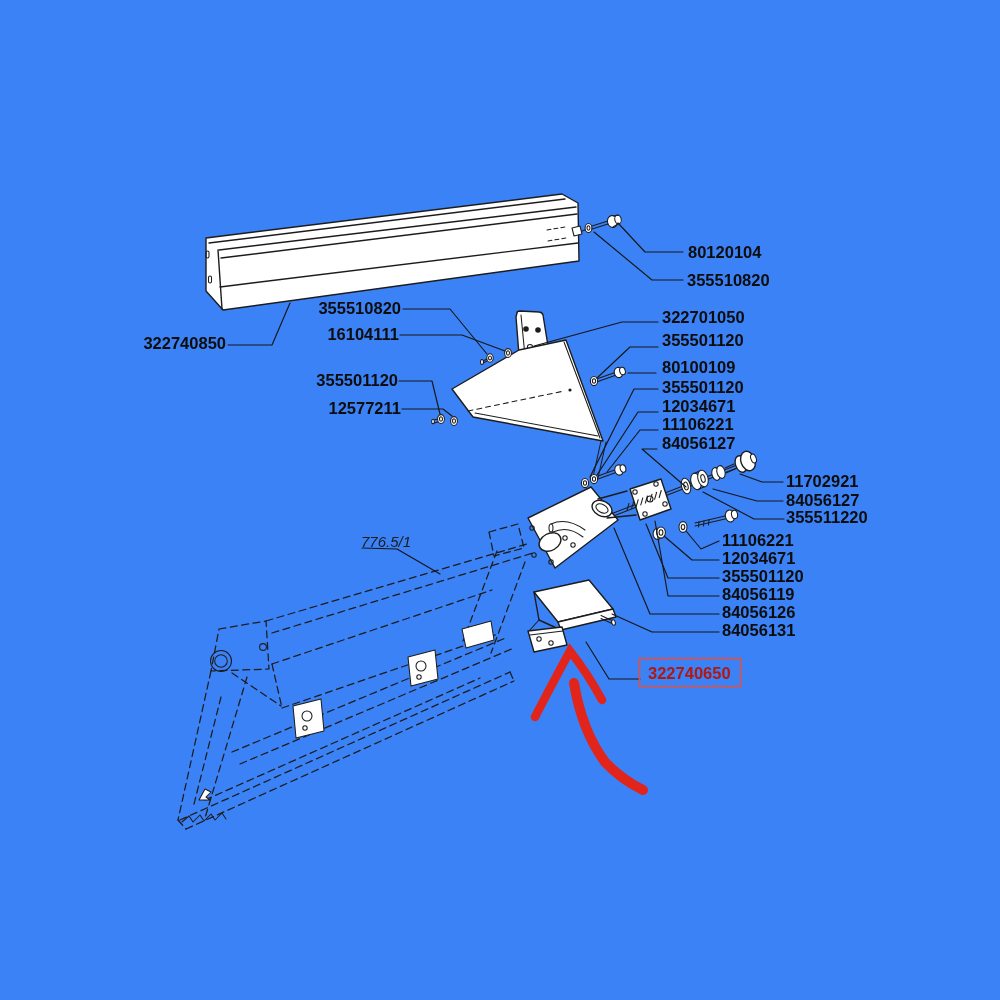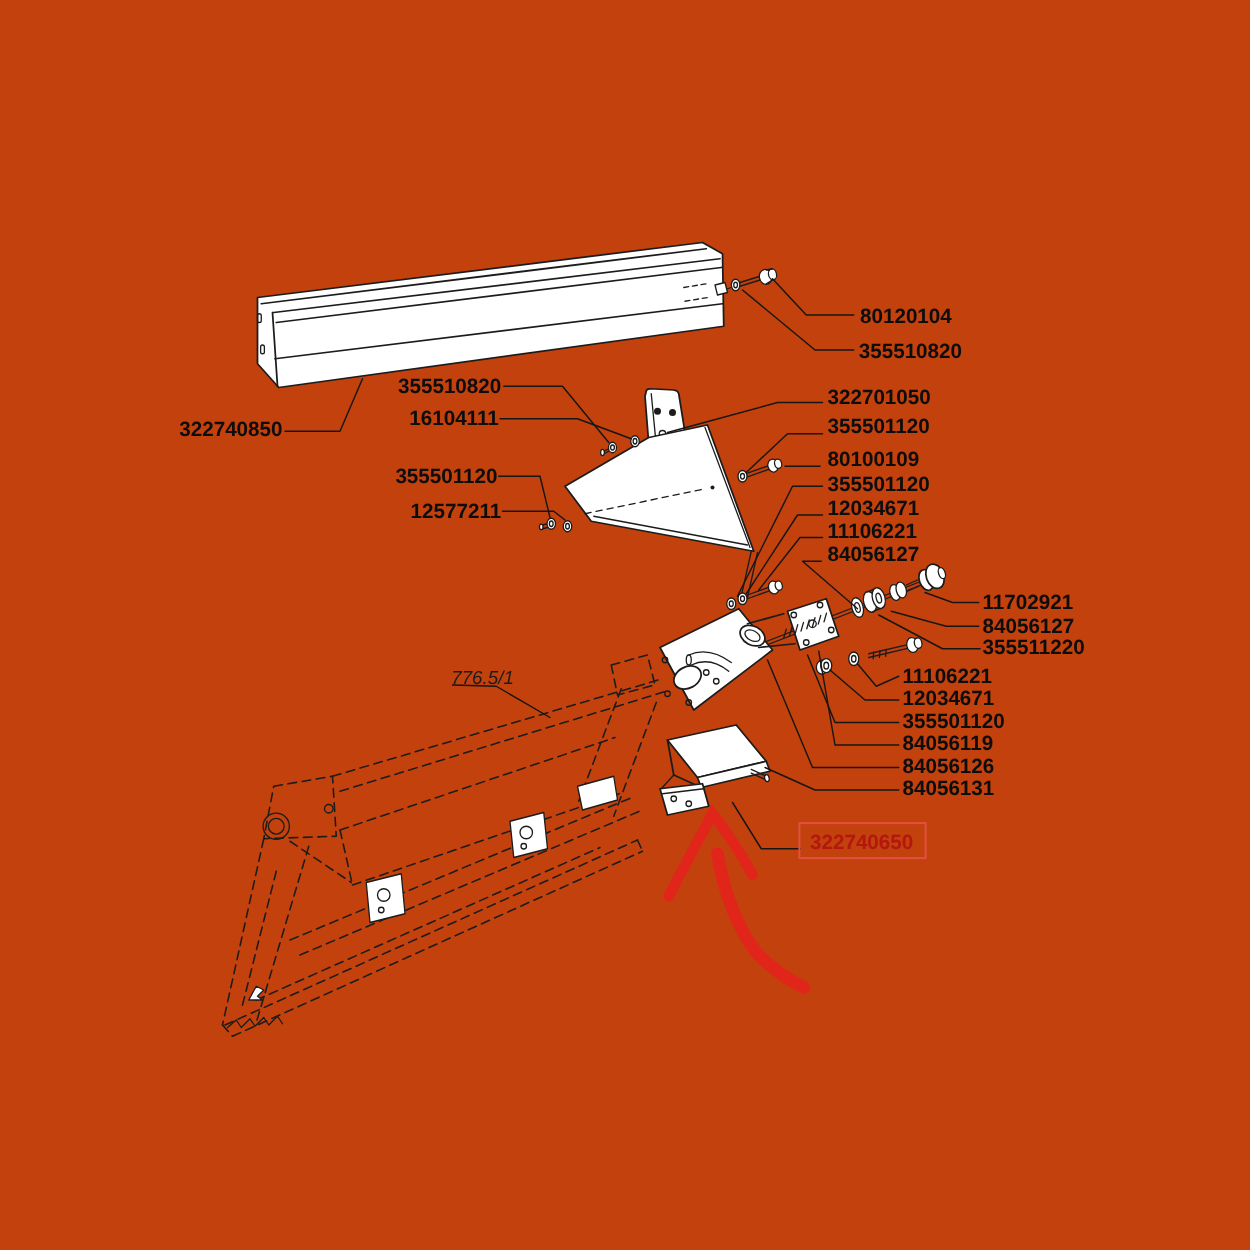--- a/index.html
+++ b/index.html
@@ -1,16 +1,16 @@
 <!DOCTYPE html>
 <html><head>
 <meta charset="utf-8">
 <style>
   html,body{margin:0;padding:0;background:#ffffff;}
-  .stage{position:relative;width:1000px;height:1000px;background:#c2410c;overflow:hidden;
+  .stage{position:relative;width:1000px;height:1000px;background:#3b82f6;overflow:hidden;
          font-family:"Liberation Sans",sans-serif;}
   svg{display:block;}
   .ln{stroke:#1c1c1c;stroke-width:1.4;fill:none;stroke-linecap:round;stroke-linejoin:round;}
   .fw{fill:#ffffff;}
   .fb{fill:#1c1c1c;stroke:none;}
   .dash{stroke-dasharray:7 4.5;stroke-width:1.25;}
   .thin{stroke-width:1.05;}
   .ldr{stroke:#161616;stroke-width:1.15;fill:none;stroke-linecap:round;stroke-linejoin:round;}
   .lbl{font-family:"Liberation Sans",sans-serif;font-size:16.5px;font-weight:bold;fill:#0d0d0d;}
   .lblred{fill:#b3170e;}

